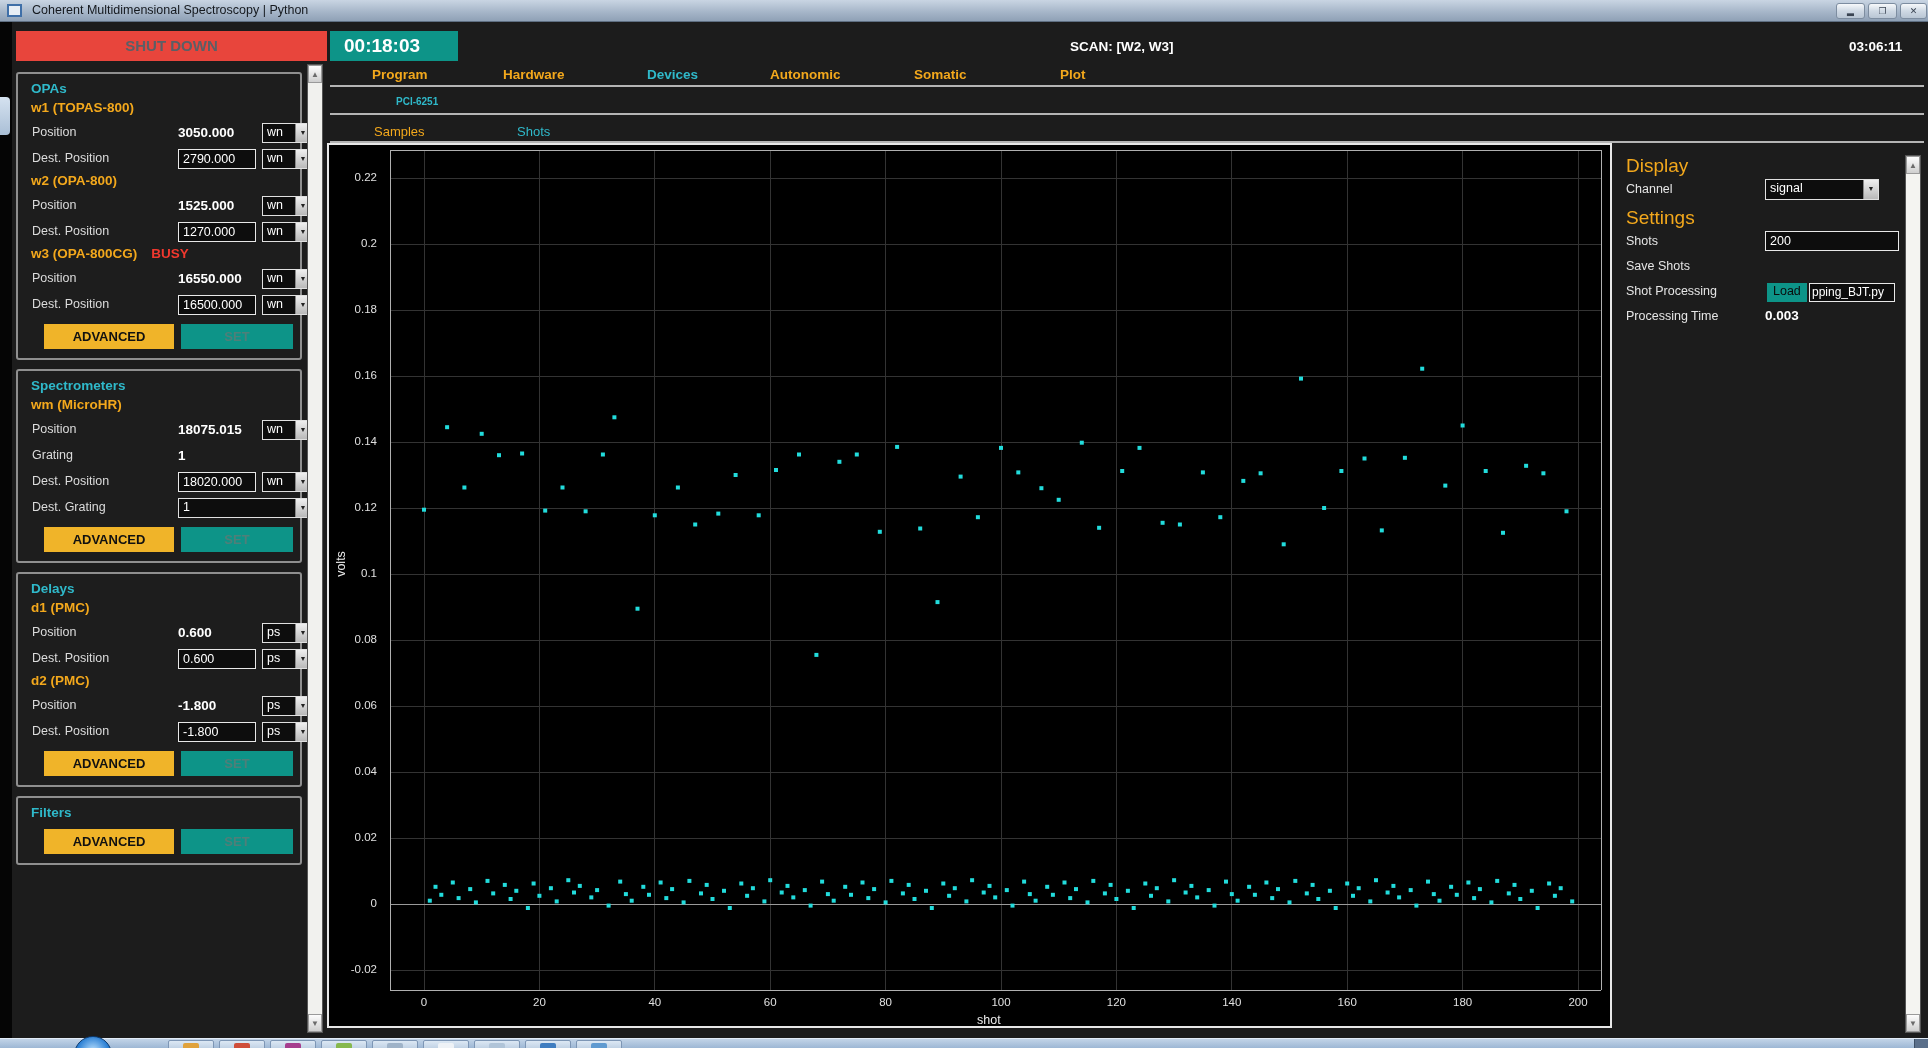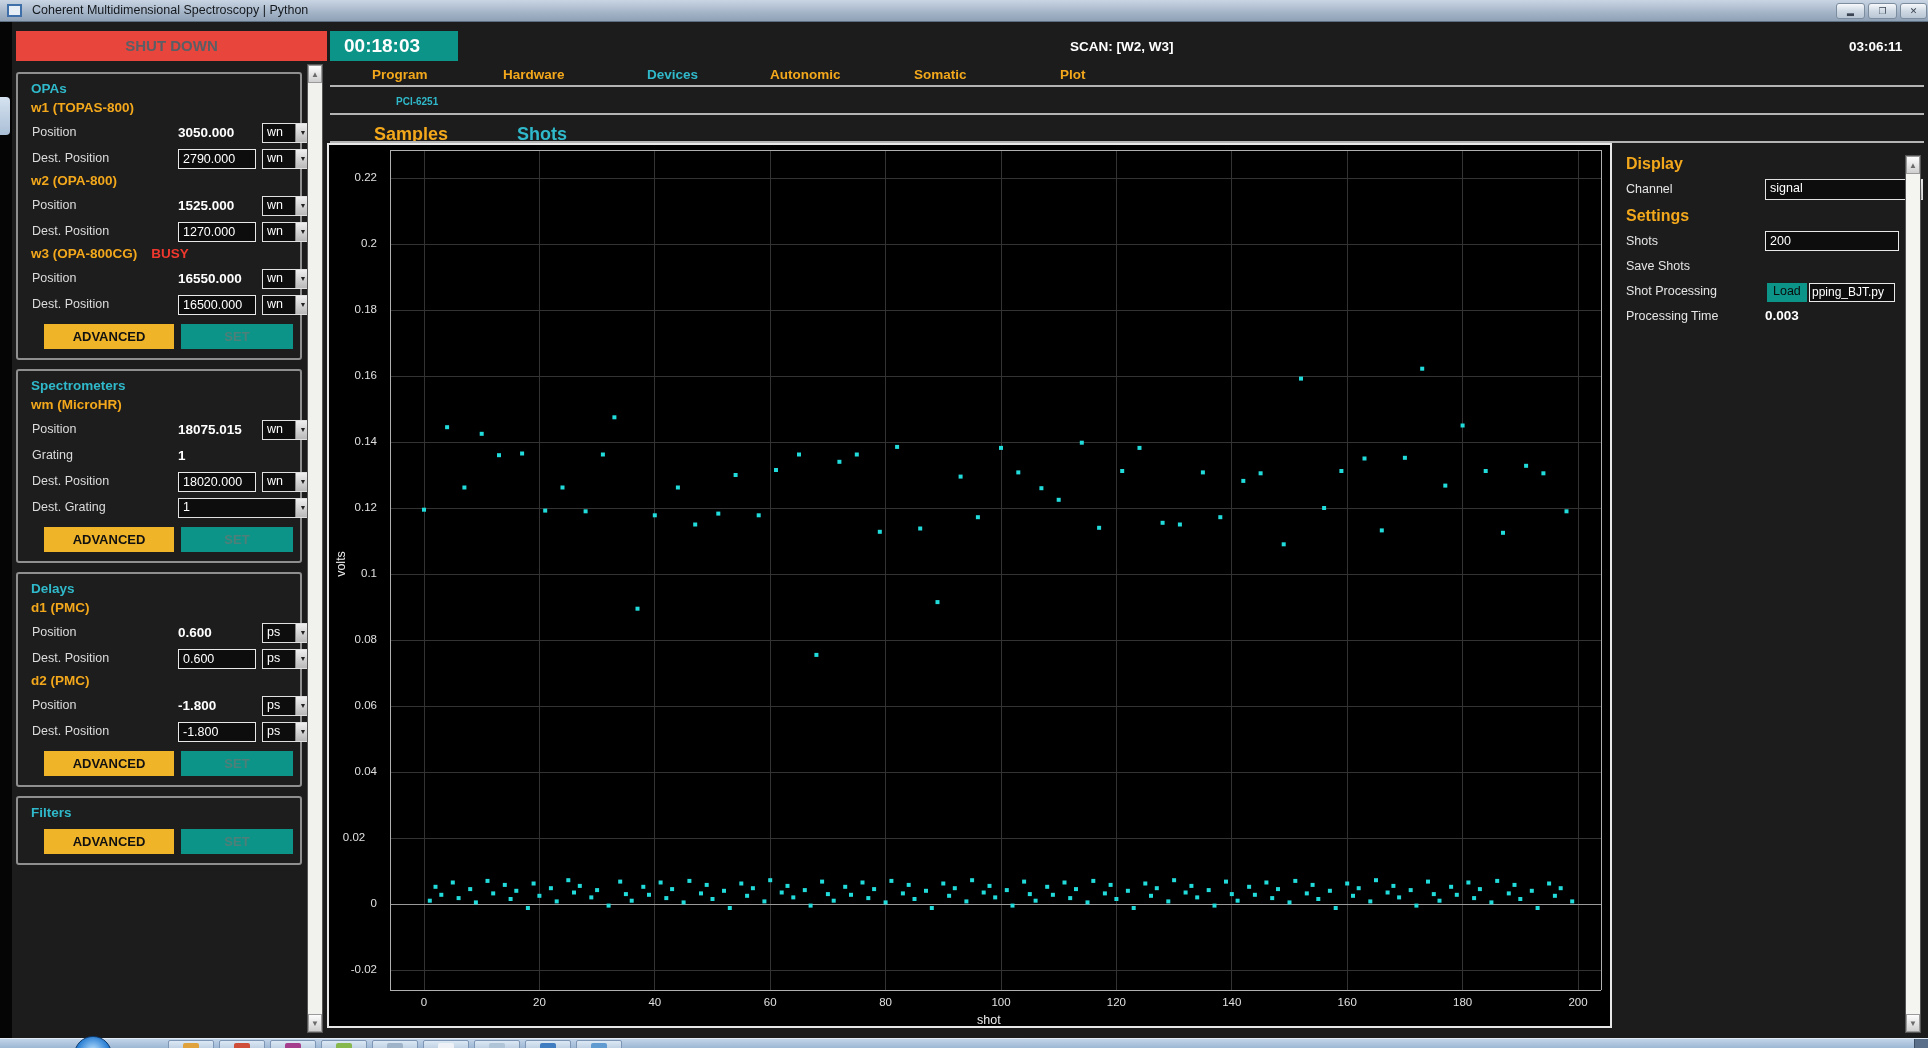--- a/index.html
+++ b/index.html
@@ -30,21 +30,21 @@
     color:#ffffff; font-weight:bold; font-size:19px; line-height:30px; padding-left:14px; }
   #scan { position:absolute; left:1070px; top:39px; color:#fff; font-weight:bold; font-size:13.5px; }
   #clock { position:absolute; left:1849px; top:39px; color:#fff; font-weight:bold; font-size:13.5px; }
 
   
   .navtab { position:absolute; top:67px; font-weight:bold; font-size:13.5px; color:#f3a81c;text-align:center; }
   .navtab.active, .subtab.active, .devtab.active { color:#2fb9ca; }
   .rule { position:absolute; left:330px; width:1594px; height:2px; background:#b4b4b4; }
   #rule1{top:85px;} #rule2{top:113px;} #rule3{top:141px;}
   .devtab { position:absolute; top:96px; font-weight:bold; font-size:10px; color:#f3a81c;margin-left:28px; }
-  .subtab { position:absolute; top:124px; font-weight:bold; font-size:18px; color:#f3a81c; }
+  .subtab { position:absolute; top:124px; font-weight:normal; font-size:13px; color:#f3a81c; }
 
   
   #sidebar { position:absolute; left:16px; top:72px; width:286px; display:flex;
     flex-direction:column; gap:9px; }
   .section { border:2px solid #8f8f8f; border-radius:3px; background:#1d1d1d; padding:7px 6px 9px 13px; }
   .sec-title { color:#2fb9ca; font-weight:bold; font-size:13.5px; height:19px; }
   .dev-name { color:#f3a81c; font-weight:bold; font-size:13.5px; height:21px; }
   .dev-busy { color:#f0382e; font-weight:bold; margin-left:14px; }
   .row { position:relative; height:26px; }
   .row-label { position:absolute; left:1px; top:4px; color:#dcdcdc; font-size:12.5px; }
@@ -77,24 +77,24 @@
     background:#000; border:2px solid #e8e8e8; }
   #plot-svg { position:absolute; left:0; top:0; }
   .ytick { position:absolute; width:46px; text-align:right; color:#e0e0e0; font-size:11.5px; }
   .xtick { position:absolute; width:40px; text-align:center; color:#e0e0e0; font-size:11.5px; top:851px; }
   #ylab { position:absolute; left:-1px; top:412px; color:#ececec; font-size:12.5px;
     transform:rotate(-90deg); }
   #xlab { position:absolute; left:648px; top:868px; color:#ececec; font-size:12.5px; }
 
   
   #rpanel { position:absolute; left:1612px; top:143px; width:293px; height:895px; background:#1c1c1c; }
-  .rp-head { position:absolute; left:14px; color:#f3a81c; font-weight:bold; font-size:16px; }
+  .rp-head { position:absolute; left:14px; color:#f3a81c; font-weight:normal; font-size:19px; }
   .rp-label { position:absolute; left:14px; color:#e5e5e5; font-size:12.5px; }
   .rp-value-bold { position:absolute; left:153px; color:#fff; font-weight:bold; font-size:13.5px; }
-  #rp-channel-combo { position:absolute; left:153px; top:36px; width:158px; height:21px;
+  #rp-channel-combo { position:absolute; left:153px; top:36px; width:114px; height:21px;
     background:#0d0d0d; border:1px solid #e0e0e0; display:flex; }
   #rp-shots-input { position:absolute; left:153px; top:88px; width:134px; height:20px;
     background:#0d0d0d; border:1px solid #e8e8e8; color:#fff; font-size:12.5px;
     font-family:inherit; padding:0 4px; }
   #rp-load { position:absolute; left:155px; top:140px; height:19px; background:#0d9488;
     color:#0b0b0b; font-weight:normal; font-size:12.5px; padding:1px 6px; }
   #rp-file { position:absolute; left:197px; top:140px; width:86px; height:19px; background:#0d0d0d;
     border:1px solid #e8e8e8; color:#fff; font-size:12px; padding:1px 2px; white-space:nowrap; overflow:hidden; }
 
   
@@ -523,21 +523,21 @@
       <rect x="1206.6" y="761.0" width="4" height="4" fill="#22dcdc"></rect>
       <rect x="1212.4" y="326.3" width="4" height="4" fill="#22dcdc"></rect>
       <rect x="1218.1" y="736.5" width="4" height="4" fill="#22dcdc"></rect>
       <rect x="1223.9" y="748.8" width="4" height="4" fill="#22dcdc"></rect>
       <rect x="1229.7" y="741.2" width="4" height="4" fill="#22dcdc"></rect>
       <rect x="1235.5" y="364.3" width="4" height="4" fill="#22dcdc"></rect>
       <rect x="1241.2" y="754.4" width="4" height="4" fill="#22dcdc"></rect>
     </svg>
     <div class="ytick" style="left: 2px; top: 818px;">-0.02</div>
     <div class="ytick" style="left: 2px; top: 752px;">0</div>
-    <div class="ytick" style="left: 2px; top: 686px; text-align: center;">0.02</div>
+    <div class="ytick" style="left: 2px; top: 686px;">0.02</div>
     <div class="ytick" style="left: 2px; top: 620px;">0.04</div>
     <div class="ytick" style="left: 2px; top: 554px;">0.06</div>
     <div class="ytick" style="left: 2px; top: 488px;">0.08</div>
     <div class="ytick" style="left: 2px; top: 422px;">0.1</div>
     <div class="ytick" style="left: 2px; top: 356px;">0.12</div>
     <div class="ytick" style="left: 2px; top: 290px;">0.14</div>
     <div class="ytick" style="left: 2px; top: 224px;">0.16</div>
     <div class="ytick" style="left: 2px; top: 158px;">0.18</div>
     <div class="ytick" style="left: 2px; top: 92px;">0.2</div>
     <div class="ytick" style="left: 2px; top: 26px;">0.22</div>

